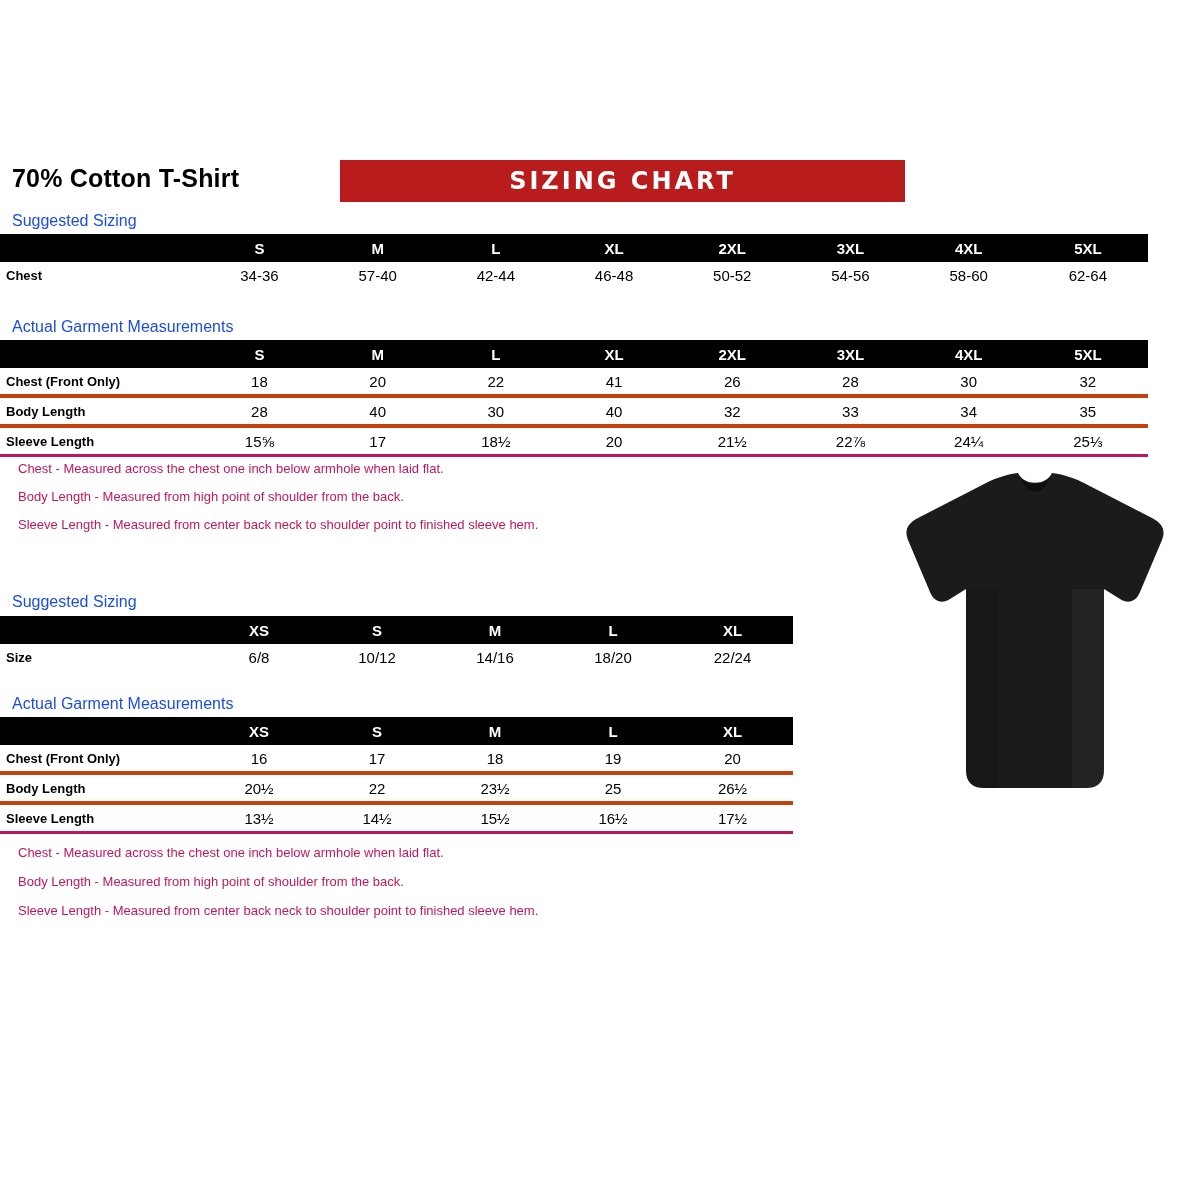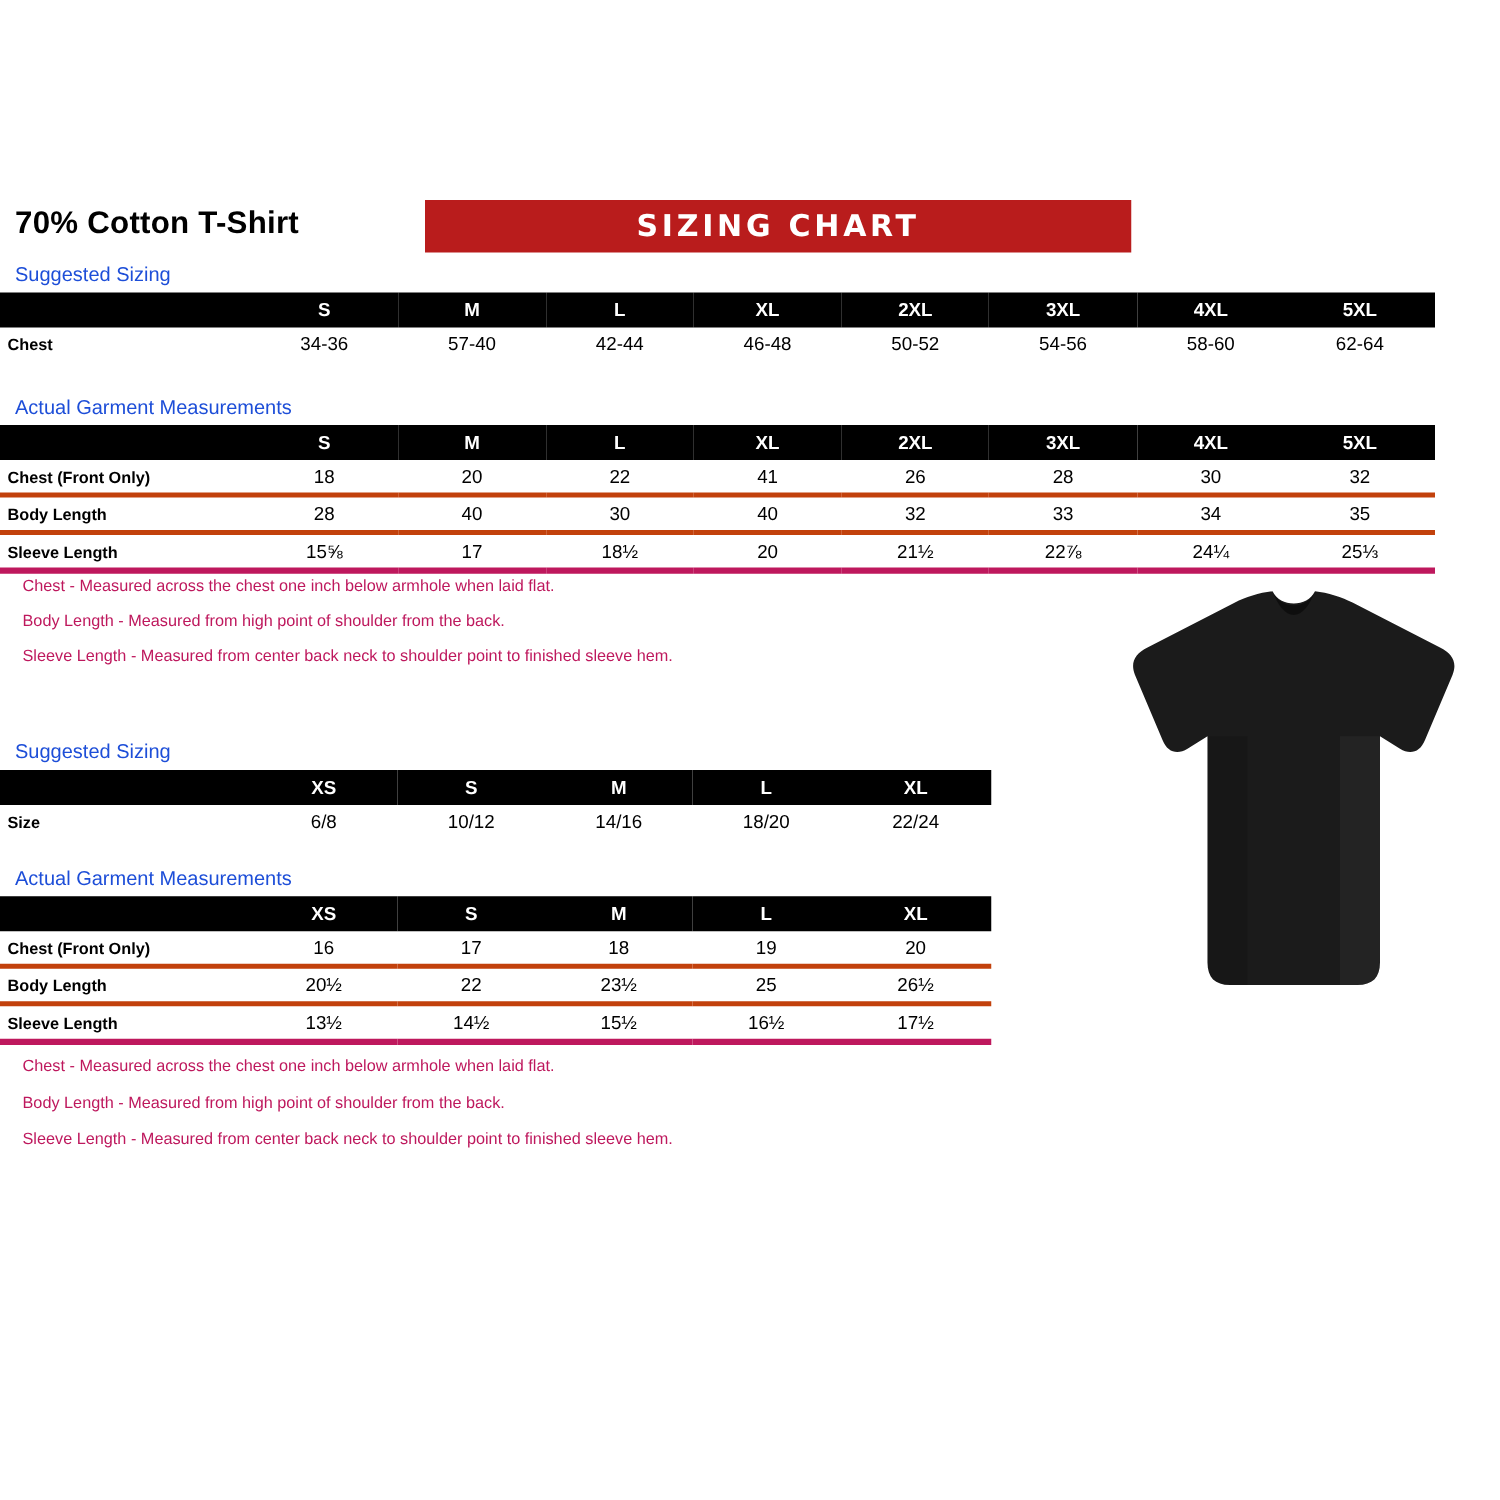--- a/index.html
+++ b/index.html
@@ -88,21 +88,21 @@
   table.size-table td.rowhead {
     text-align: left;
     padding-left: 6px;
     font-weight: bold;
     font-size: 13px;
   }
   table.size-table tbody tr {
     border-bottom: 4px solid #c2410c;
   }
   table.size-table tbody tr:last-child {
-    border-bottom: 5px solid #be185d;
+    border-bottom: 3px solid #be185d;
   }
   table.size-table.no-rules tbody tr {
     border-bottom: none;
   }
 
   
   .note {
     position: absolute;
     font-size: 13px;
     color: #be185d;

